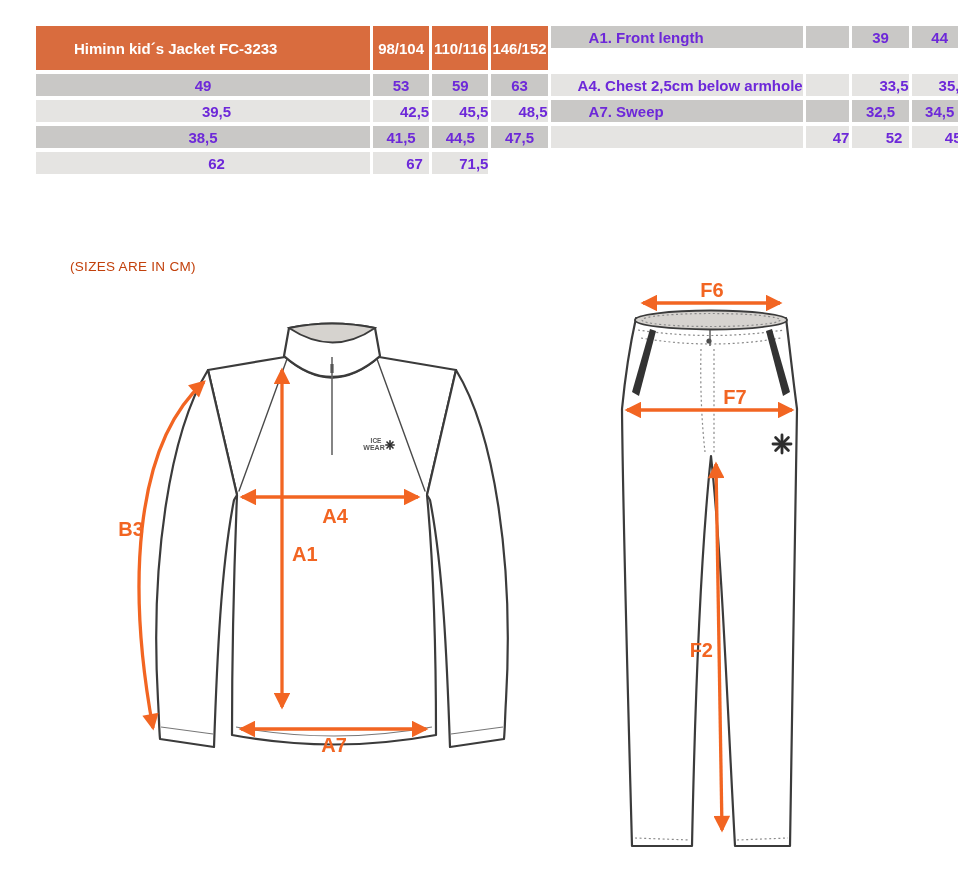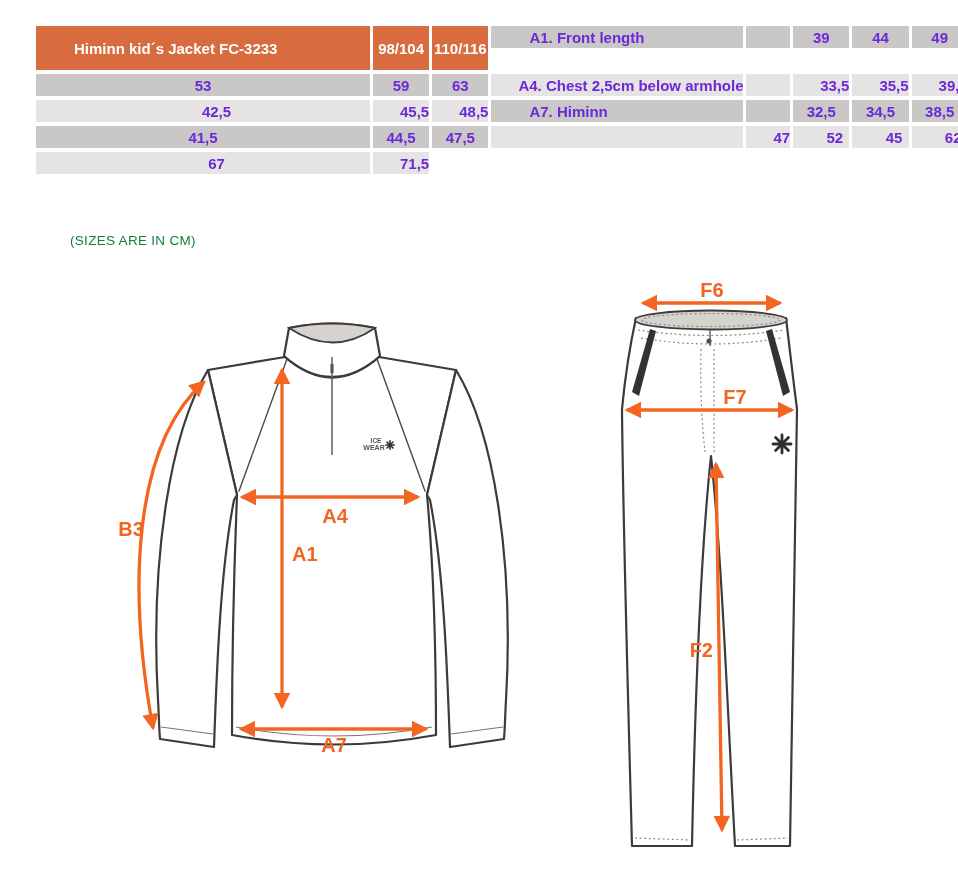--- a/index.html
+++ b/index.html
@@ -19,22 +19,22 @@
     font-size:15px;color:#6d28d9;white-space:nowrap;font-weight:bold;
   }
   .cell.hd{
     height:44px;background:#D96C3E;color:#ffffff;font-weight:700;
   }
   .cell.lbl,.cell.prod{justify-content:flex-start;padding-left:38px;box-sizing:border-box;}
   .cell.dark{background:#C9C8C6;}
   .cell.light{background:#E5E4E2;padding-left:27px;}
   
   .sizes-note{
-    position:absolute;left:70px;top:233px;
-    font-size:13.5px;letter-spacing:.3px;color:#15803d;font-weight:400;
+    position:absolute;left:70px;top:259px;
+    font-size:13.5px;letter-spacing:.3px;color:#c2410c;font-weight:400;
   }
   
   .diagrams{position:absolute;left:0;top:270px;width:958px;height:624px;}
   svg text{font-family:"Liberation Sans", sans-serif;}
   .garment{fill:#ffffff;stroke:#3b3b3b;stroke-width:2.2;stroke-linejoin:round;stroke-linecap:round;}
   .seam{fill:none;stroke:#4a4a4a;stroke-width:1.4;stroke-linecap:round;}
   .stitch{fill:none;stroke:#8a8a8a;stroke-width:1.2;stroke-dasharray:2 2.6;}
   .thin{fill:none;stroke:#777777;stroke-width:1.2;}
   .grayfill{fill:#D6D3CF;stroke:#3b3b3b;stroke-width:1.8;}
   .measure{fill:none;stroke:#F26522;stroke-width:3.3;}
@@ -43,40 +43,41 @@
   .flake{stroke:#2e2e2e;stroke-linecap:round;}
 </style>
 </head>
 <body>
 
 <div class="size-table">
 
   <div class="cell hd prod">Himinn kid´s Jacket FC-3233</div>
   <div class="cell hd">98/104</div>
   <div class="cell hd">110/116</div>
+  <div class="cell hd">146/152</div>
 
   <div class="cell lbl dark">A1. Front length</div>
   <div class="cell dark"></div>
   <div class="cell dark">39</div>
   <div class="cell dark">44</div>
   <div class="cell dark">49</div>
   <div class="cell dark">53</div>
   <div class="cell dark">59</div>
   <div class="cell dark">63</div>
 
   <div class="cell lbl light">A4. Chest 2,5cm below armhole</div>
   <div class="cell light"></div>
   <div class="cell light">33,5</div>
   <div class="cell light">35,5</div>
   <div class="cell light">39,5</div>
   <div class="cell light">42,5</div>
   <div class="cell light">45,5</div>
   <div class="cell light">48,5</div>
 
-  <div class="cell lbl dark">A7. Himinn</div>
+  <div class="cell lbl dark">A7. Sweep</div>
   <div class="cell dark"></div>
   <div class="cell dark">32,5</div>
   <div class="cell dark">34,5</div>
   <div class="cell dark">38,5</div>
   <div class="cell dark">41,5</div>
   <div class="cell dark">44,5</div>
   <div class="cell dark">47,5</div>
 
   <div class="cell light"></div>
   <div class="cell light">47</div>

